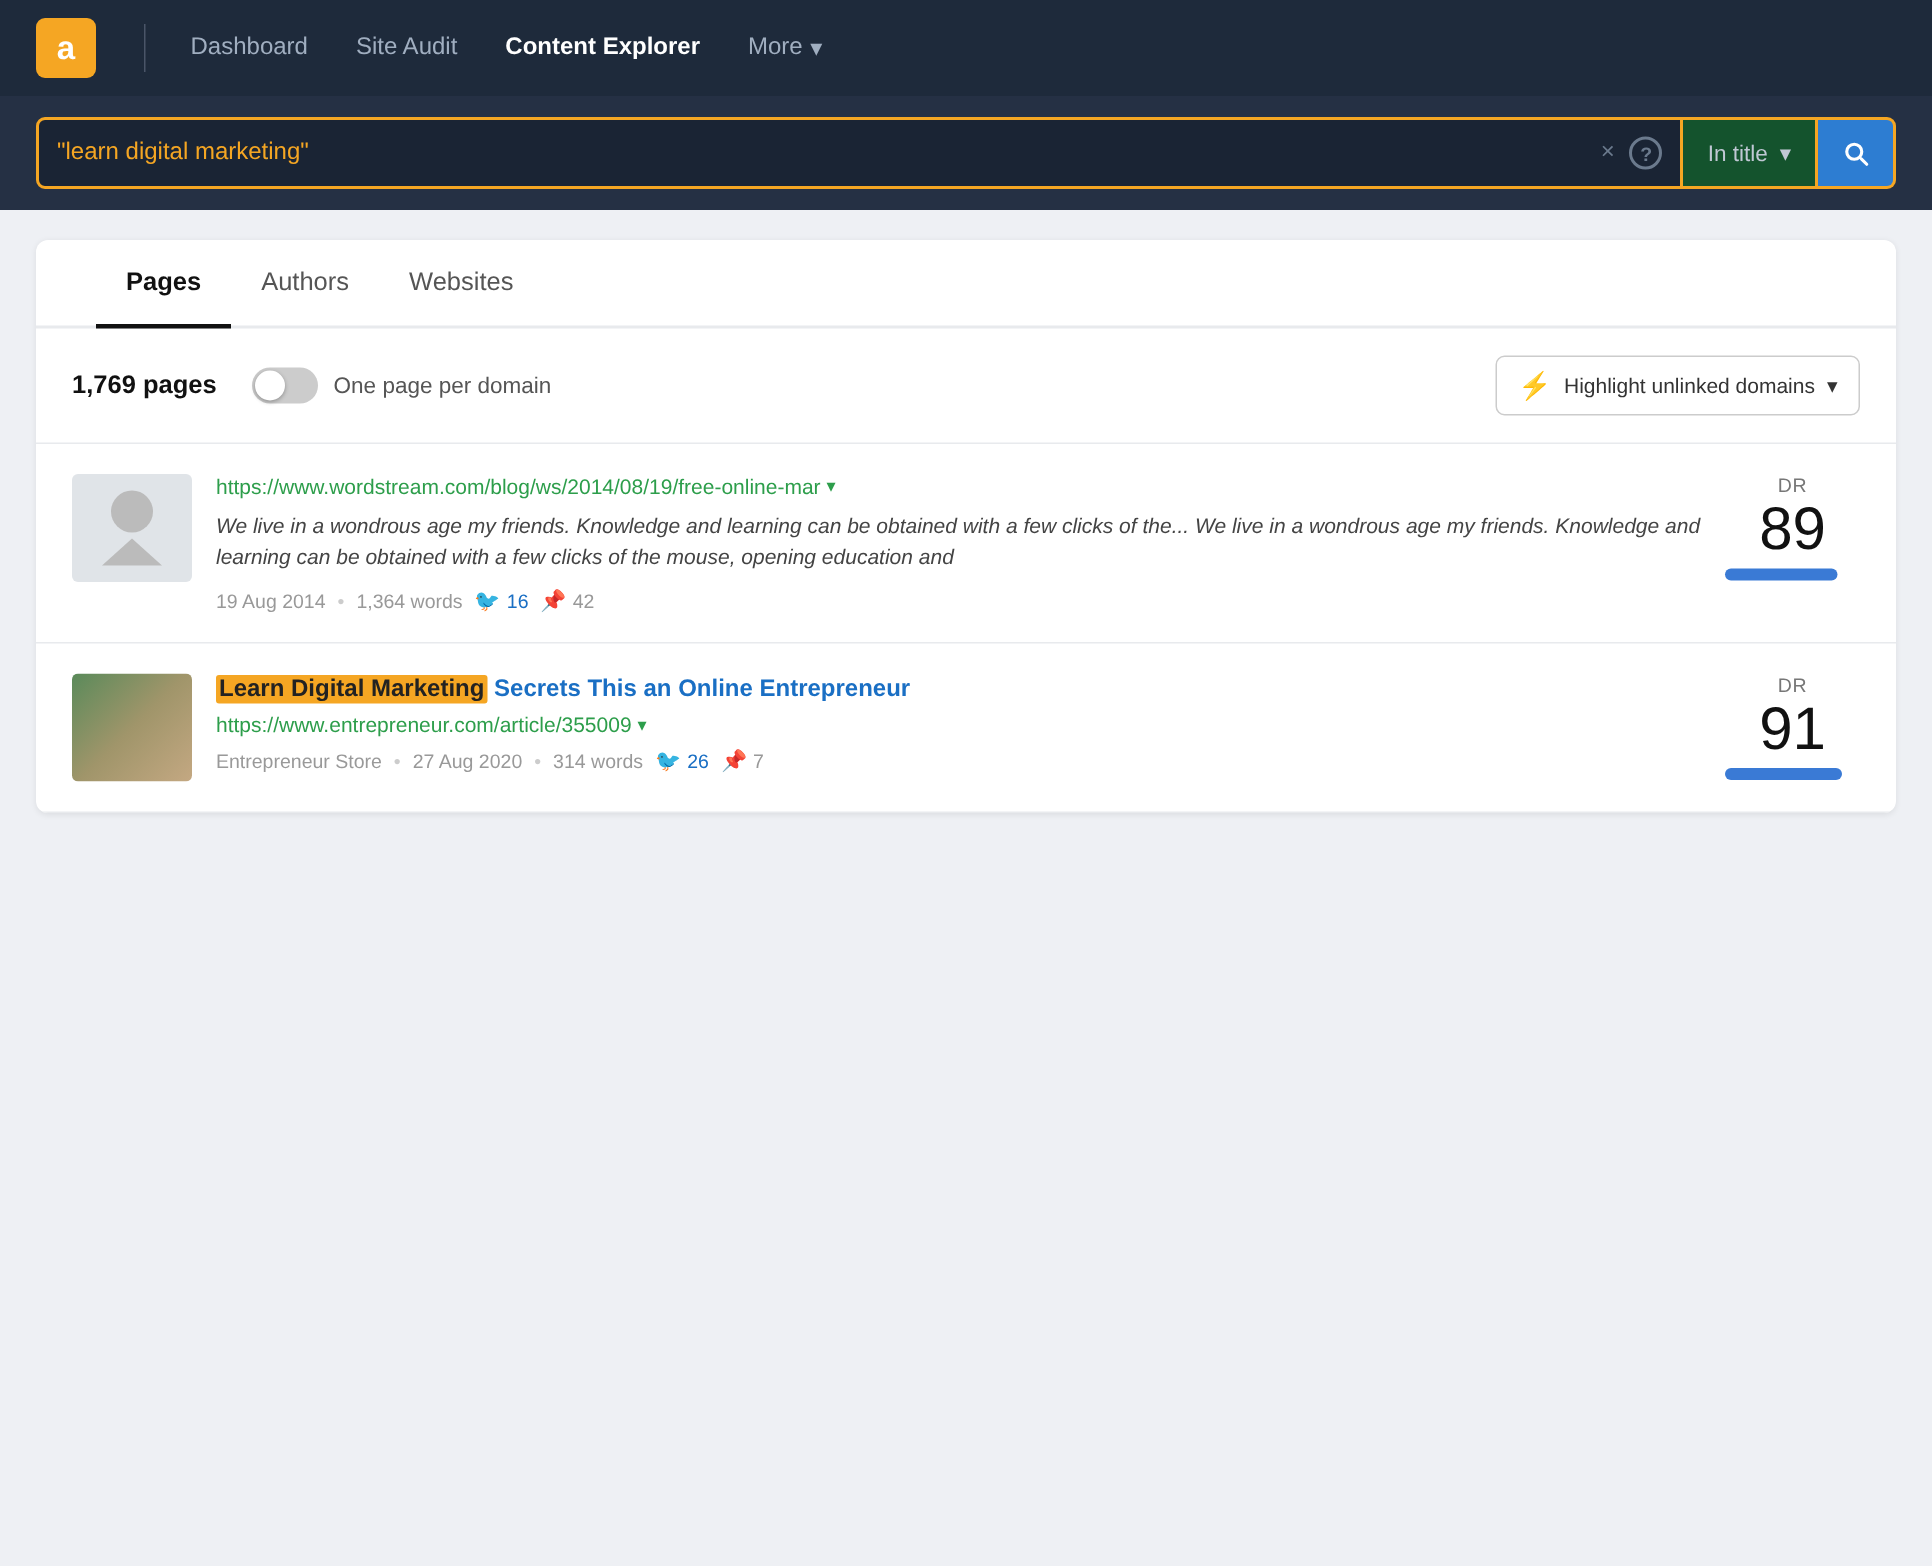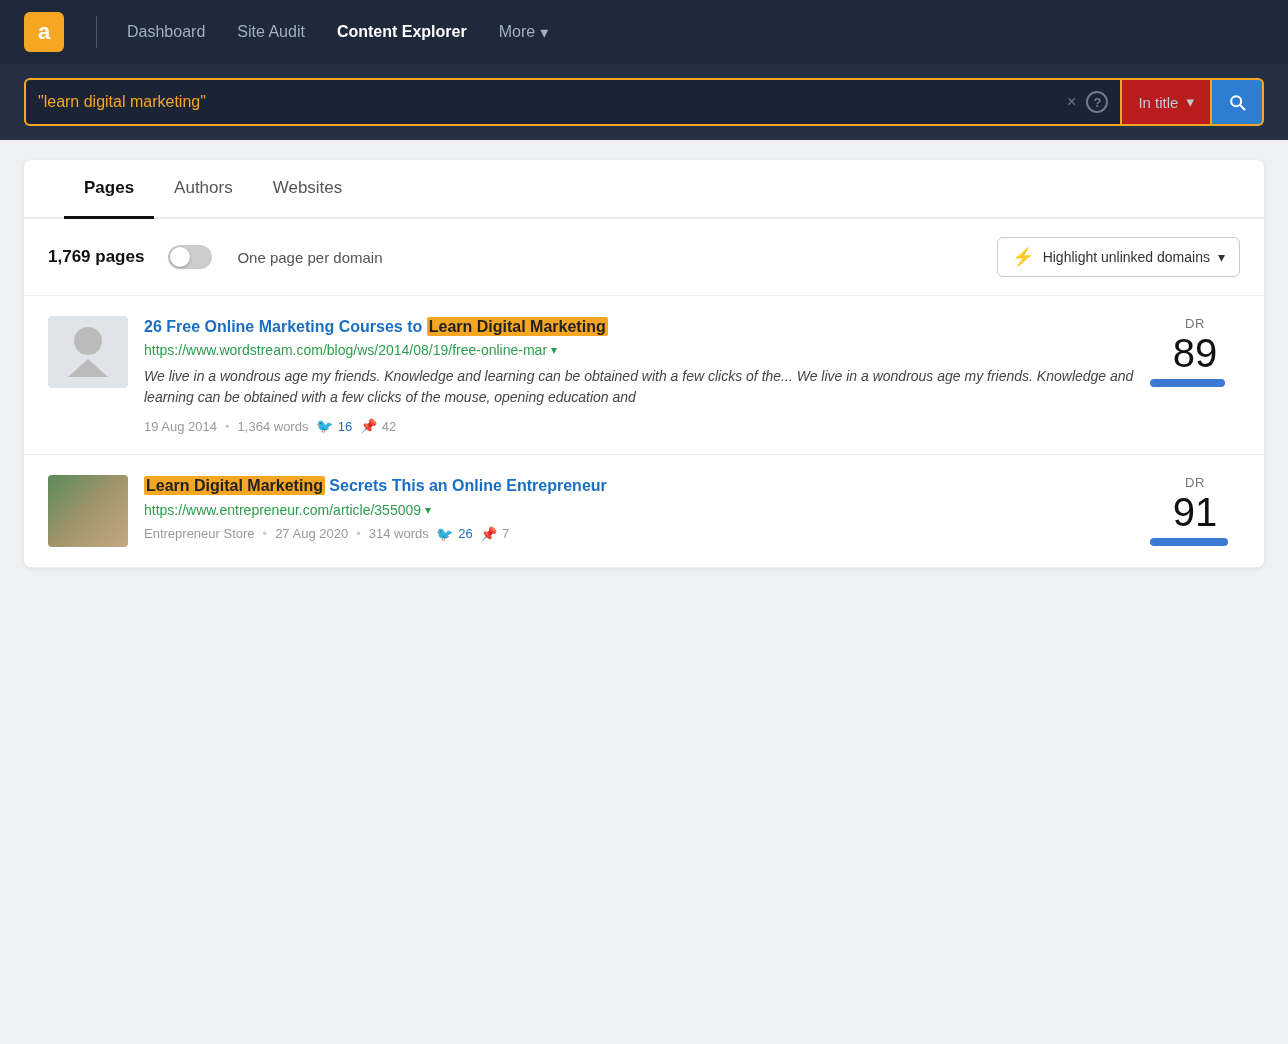--- a/index.html
+++ b/index.html
@@ -70,21 +70,21 @@
     }
     .search-x, .search-help {
       color: #6b7a8d; font-size: 16px; cursor: pointer;
     }
     .search-help {
       width: 22px; height: 22px; border: 2px solid #6b7a8d;
       border-radius: 50%; display: flex; align-items: center; justify-content: center;
       font-size: 13px; font-weight: bold;
     }
     .search-dropdown {
-      background: #b91c1c;
+      background: #14532d;
       border: 2px solid #f5a623;
       border-left: none;
       height: 48px;
       display: flex; align-items: center;
       padding: 0 16px;
       color: #c0c8d4;
       font-size: 15px;
       gap: 8px;
       cursor: pointer;
     }
@@ -142,21 +142,21 @@
       border-bottom: 1px solid #e8eaed;
     }
     .pages-count {
       font-size: 17px;
       font-weight: 700;
       color: #111;
       margin-right: 8px;
     }
     
     .toggle-wrap {
-      display: flex; align-items: center; gap: 25px;
+      display: flex; align-items: center; gap: 10px;
     }
     .toggle {
       width: 44px; height: 24px;
       background: #ccc;
       border-radius: 12px;
       position: relative;
       cursor: pointer;
     }
     .toggle-knob {
       width: 20px; height: 20px;
@@ -364,23 +364,20 @@
     </div>
 
     <div class="result-item">
       <div class="result-thumb">
         <div class="result-thumb-placeholder">
           <div class="thumb-person-icon"></div>
           <div class="thumb-mountain"></div>
         </div>
       </div>
       <div class="result-body">
-        <div class="result-title">
-          <span class="title-normal">26 Free Online Marketing Courses to </span><span class="title-highlight">Learn Digital Marketing</span>
-        </div>
         <div class="result-url">
           <span>https://www.wordstream.com/blog/ws/2014/08/19/free-online-mar</span>
           <span class="url-arrow">▾</span>
         </div>
         <div class="result-snippet">We live in a wondrous age my friends. Knowledge and learning can be obtained with a few clicks of the... We live in a wondrous age my friends. Knowledge and learning can be obtained with a few clicks of the mouse, opening education and</div>
         <div class="result-meta">
           <span>19 Aug 2014</span>
           <span class="meta-dot">•</span>
           <span>1,364 words</span>
           <div class="meta-social">

